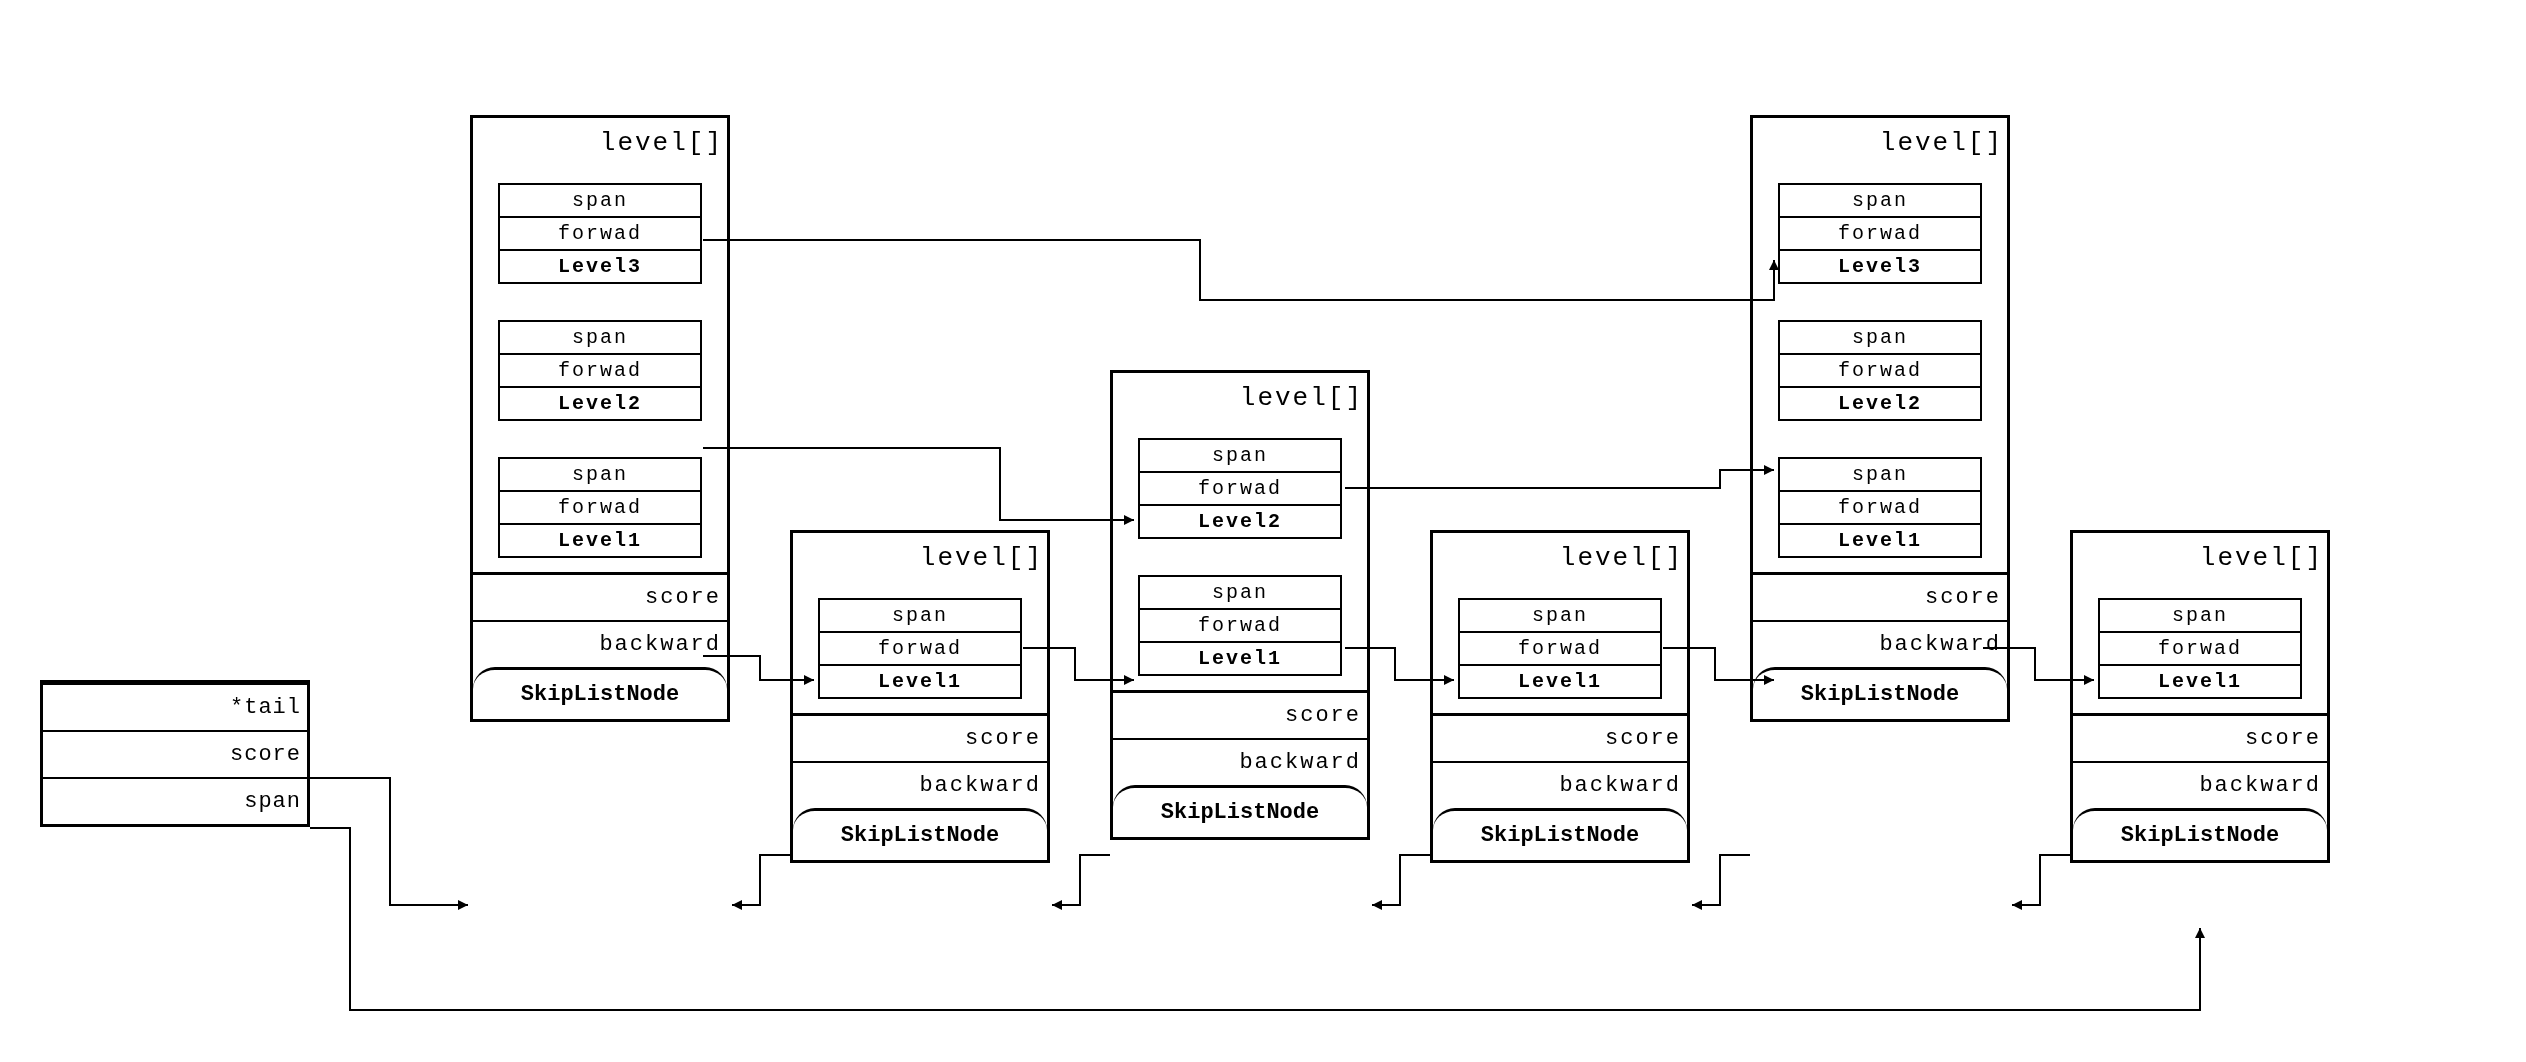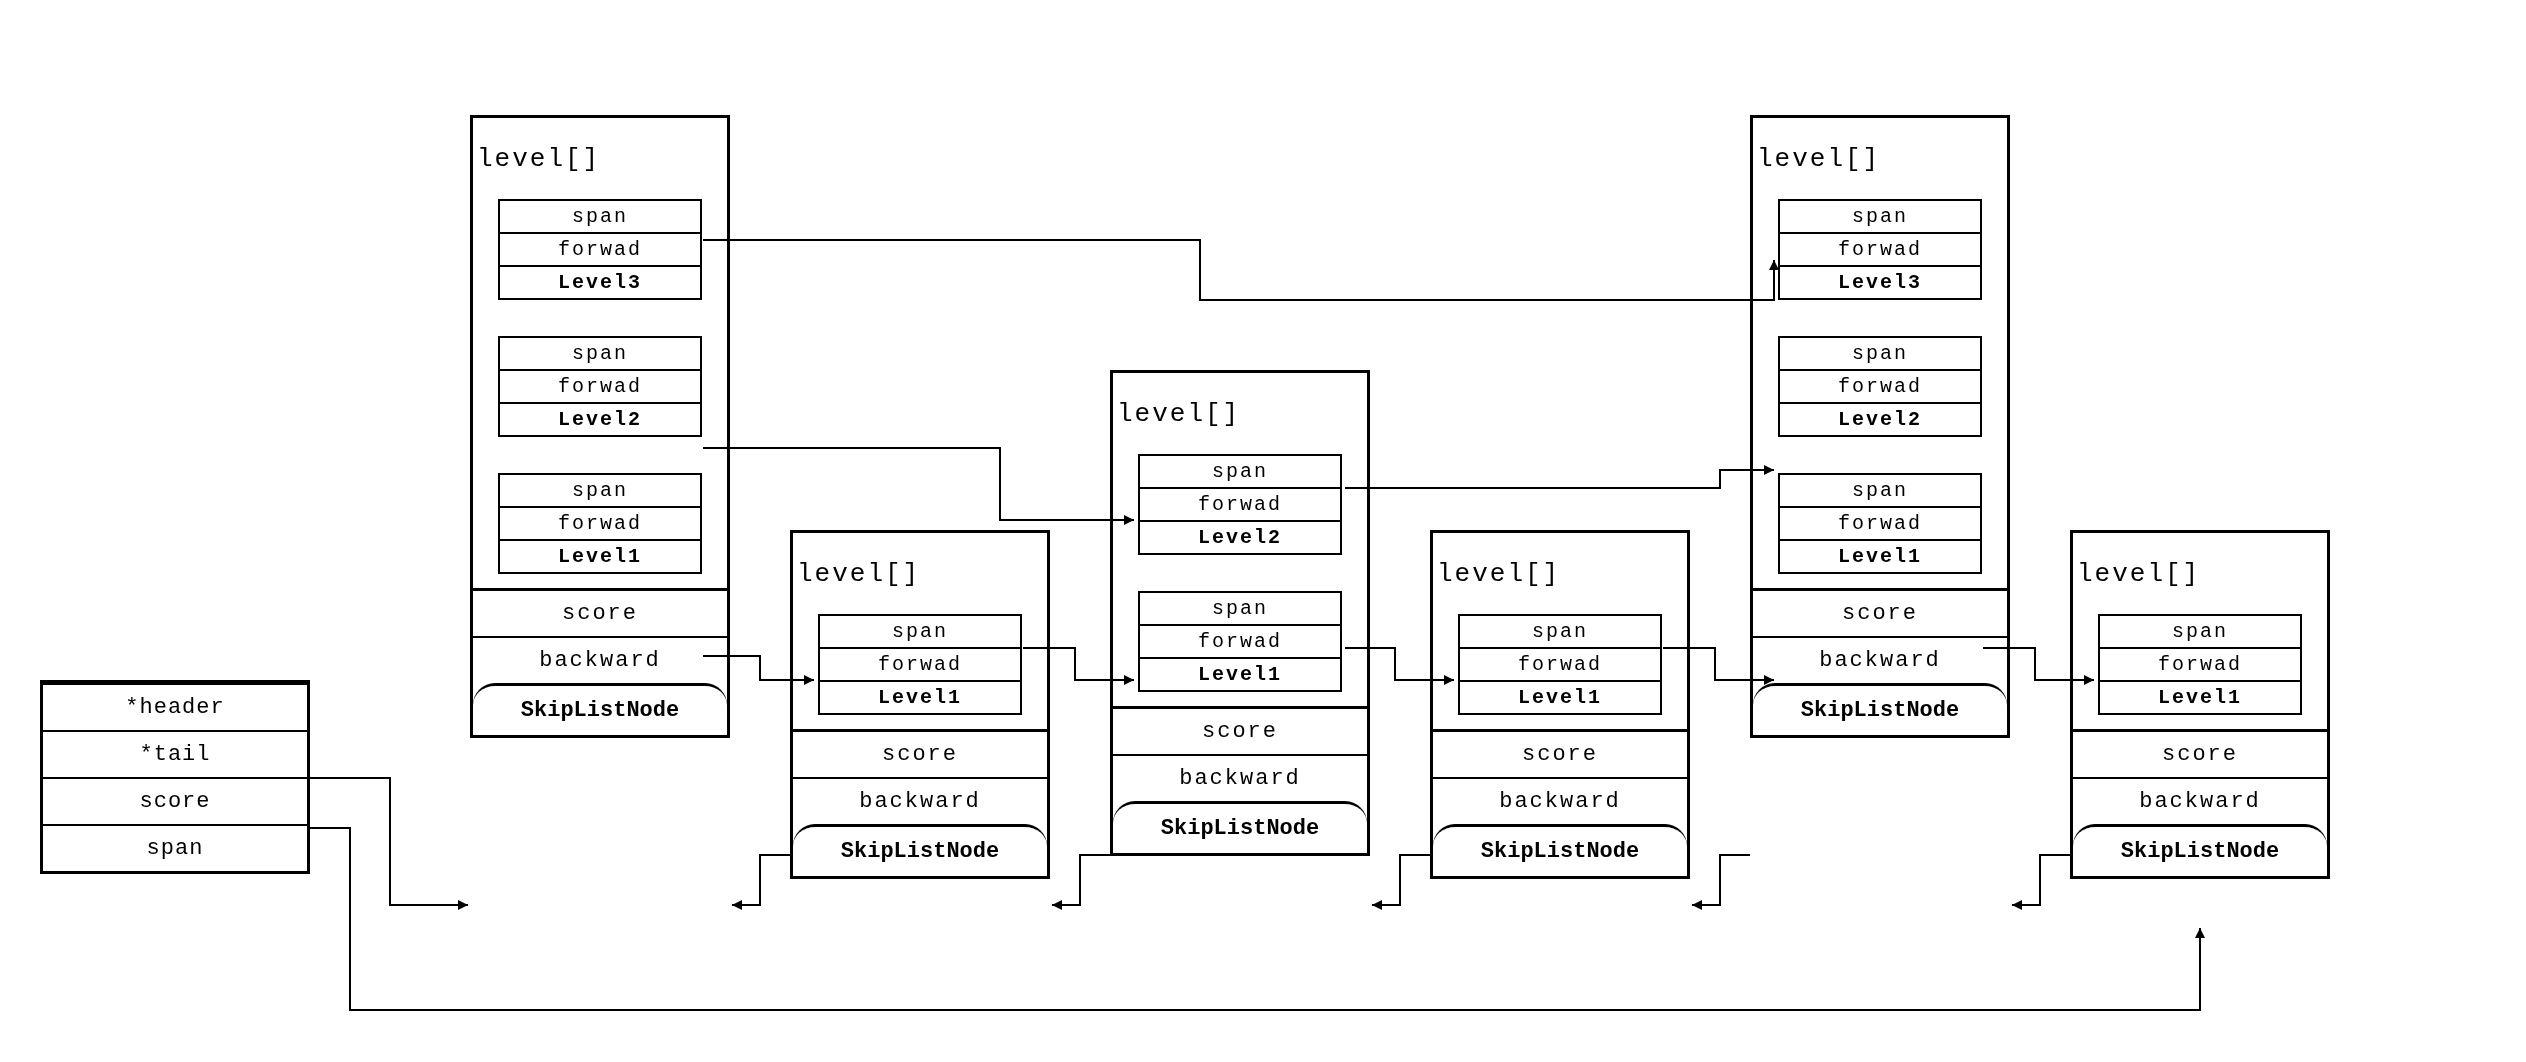--- a/index.html
+++ b/index.html
@@ -16,33 +16,32 @@
     width: 2526px;
     height: 1062px;
   }
   .box {
     position: absolute;
     border: 3px solid #000;
     background: #fff;
   }
   .row {
     border-top: 2px solid #000;
-    text-align: center;
+    text-align: right;
     padding: 10px 6px;
     font-size: 22px;
     letter-spacing: 1px;
   }
   .row.first { border-top: none; }
   .row.bold { font-weight: 700; font-size: 22px; }
   .node-title {
-    text-align: left;
+    text-align: right;
     font-size: 26px;
     letter-spacing: 2px;
     padding: 10px 4px 14px;
-    margin-top: 16px;
   }
   .level-block {
     margin: 11px auto 14px;
     border: 2.5px solid #000;
     width: 80%;
   }
   .level-block .lr {
     border-top: 2px solid #000;
     text-align: center;
     padding: 4px 4px;
@@ -67,21 +66,20 @@
     height: 1062px;
     pointer-events: none;
   }
 </style>
 </head>
 <body>
 
 <div class="canvas">
 
   <div class="box" style="left:40px; top:680px; width:270px;">
-    <div class="row">*header</div>
     <div class="row">*tail</div>
     <div class="row">score</div>
     <div class="row">span</div>
   </div>
 
   <div class="box" style="left:470px; top:115px; width:260px;">
     <div class="node-title">level[]</div>
 
     <div class="level-block">
       <div class="lr first">span</div>

